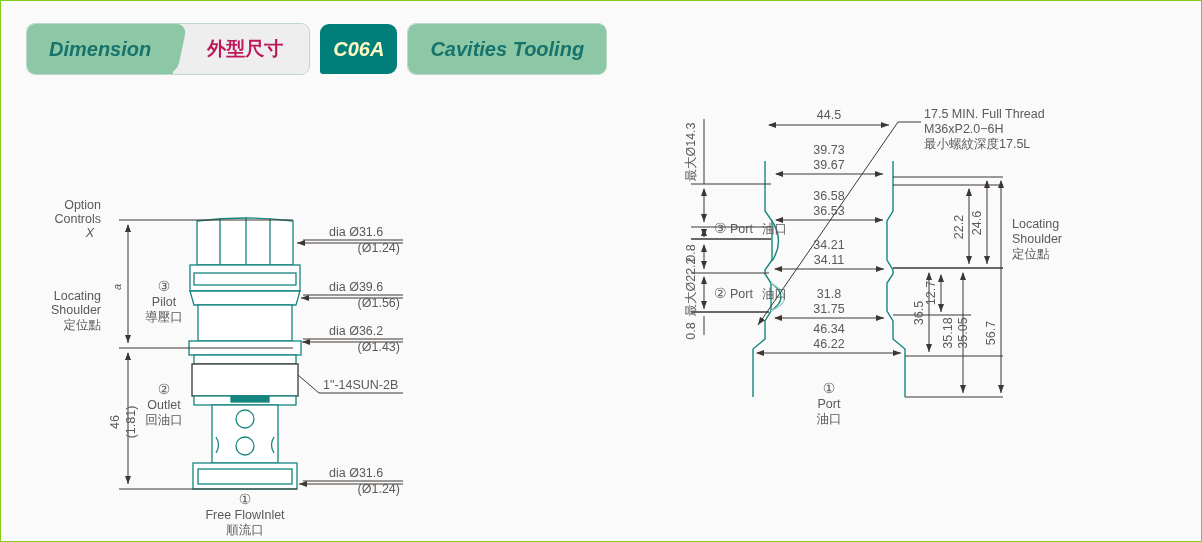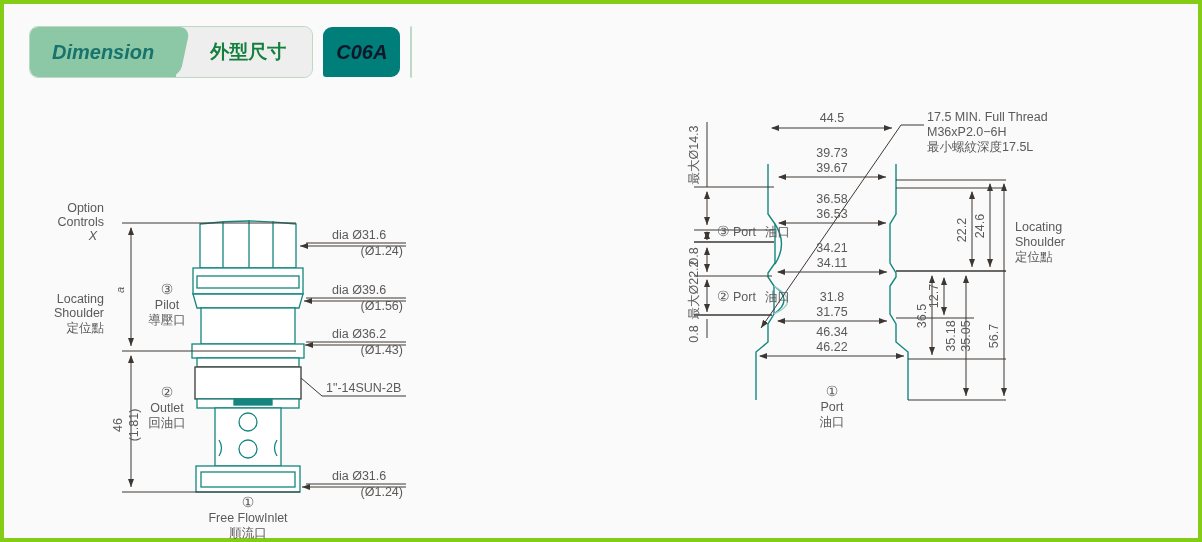--- a/index.html
+++ b/index.html
@@ -7,21 +7,21 @@
   body{
     width:1202px;height:542px;
     background:#ffffff;
     font-family:"Liberation Sans","DejaVu Sans",sans-serif;
     overflow:hidden;
   }
   .page{
     position:relative;
     width:1202px;height:542px;
     background:#fafafa;
-    border:4px solid #84cc16;
+    border:1px solid #84cc16;
     box-sizing:border-box;
   }
 
   
   .tabbar{
     position:absolute;left:0;top:0;width:1202px;height:96px;
     display:flex;align-items:center;gap:10px;
     padding-left:25px;box-sizing:border-box;
   }
   .tabgroup{
@@ -42,30 +42,30 @@
     white-space:nowrap;
   }
   .tab-en::after{
     content:"";position:absolute;right:-9px;top:0;bottom:0;width:18px;
     background:#8cc8a5;
     border-top-right-radius:11px;border-bottom-right-radius:11px;
     transform:skewX(-12deg);
   }
   .tab-zh{
     background:#eeeeee;
-    color:#15803d;
+    color:#be185d;
     font-size:19px;font-weight:bold;
     display:flex;align-items:center;justify-content:center;
     padding:0 26px 0 34px;
     border-top-right-radius:8px;border-bottom-right-radius:8px;
     white-space:nowrap;
   }
   .badge{
     background:#007e79;
-    color:#0f172a;
+    color:#fef9c3;
     font-style:italic;font-weight:bold;font-size:20px;
     display:flex;align-items:center;justify-content:center;
     padding:0 13px;height:50px;
     border-radius:9px 9px 9px 3px;
     white-space:nowrap;
   }
 
   
   .canvas{
     position:absolute;left:0;top:96px;width:1200px;height:444px;
@@ -83,20 +83,21 @@
   <div class="tabbar">
 
     <div class="tabgroup">
       <div class="tab-en">Dimension</div>
       <div class="tab-zh">外型尺寸</div>
     </div>
 
     <div class="badge">C06A</div>
 
     <div class="tabgroup">
+      <div class="tab-en">Cavities Tooling</div>
     </div>
 
   </div>
 
   <div class="canvas">
   <svg width="1200" height="444" viewBox="0 0 1200 444">
 
     <defs>
       <marker id="ar" markerWidth="9" markerHeight="9" refX="8" refY="3" orient="auto" markerUnits="strokeWidth">
         <path d="M0,0 L8,3 L0,6 z" fill="#3d3733"></path>

